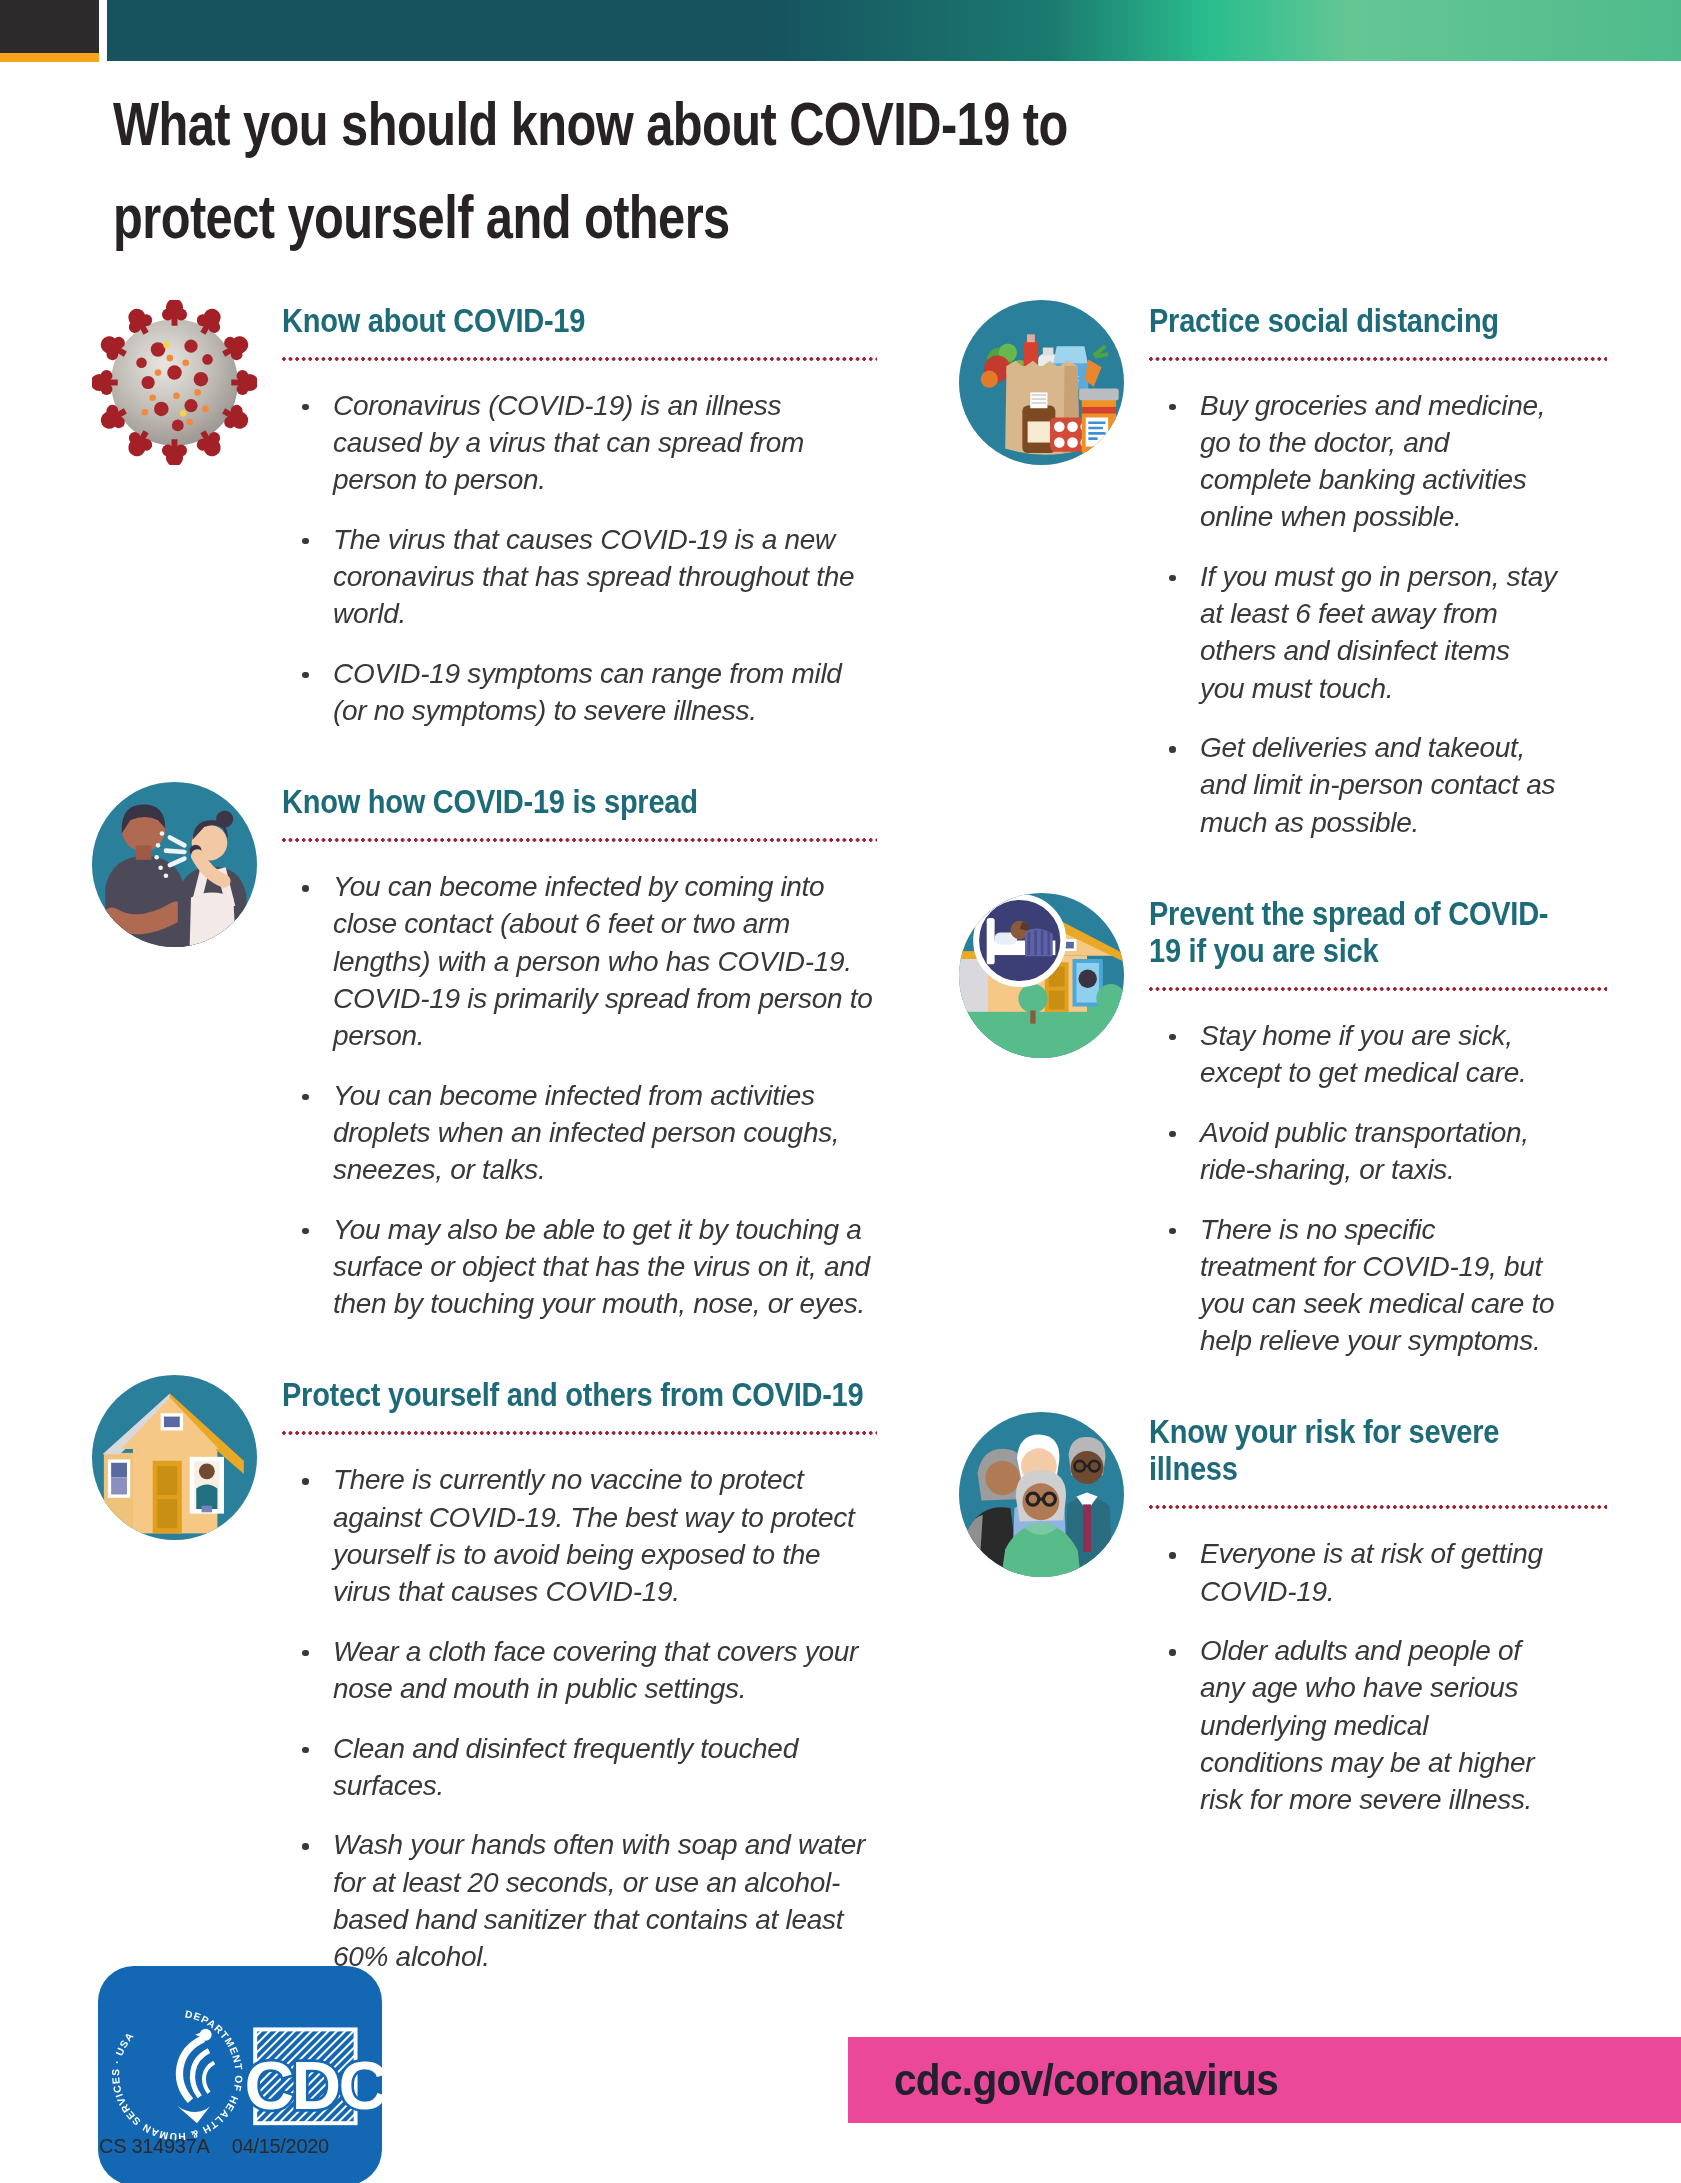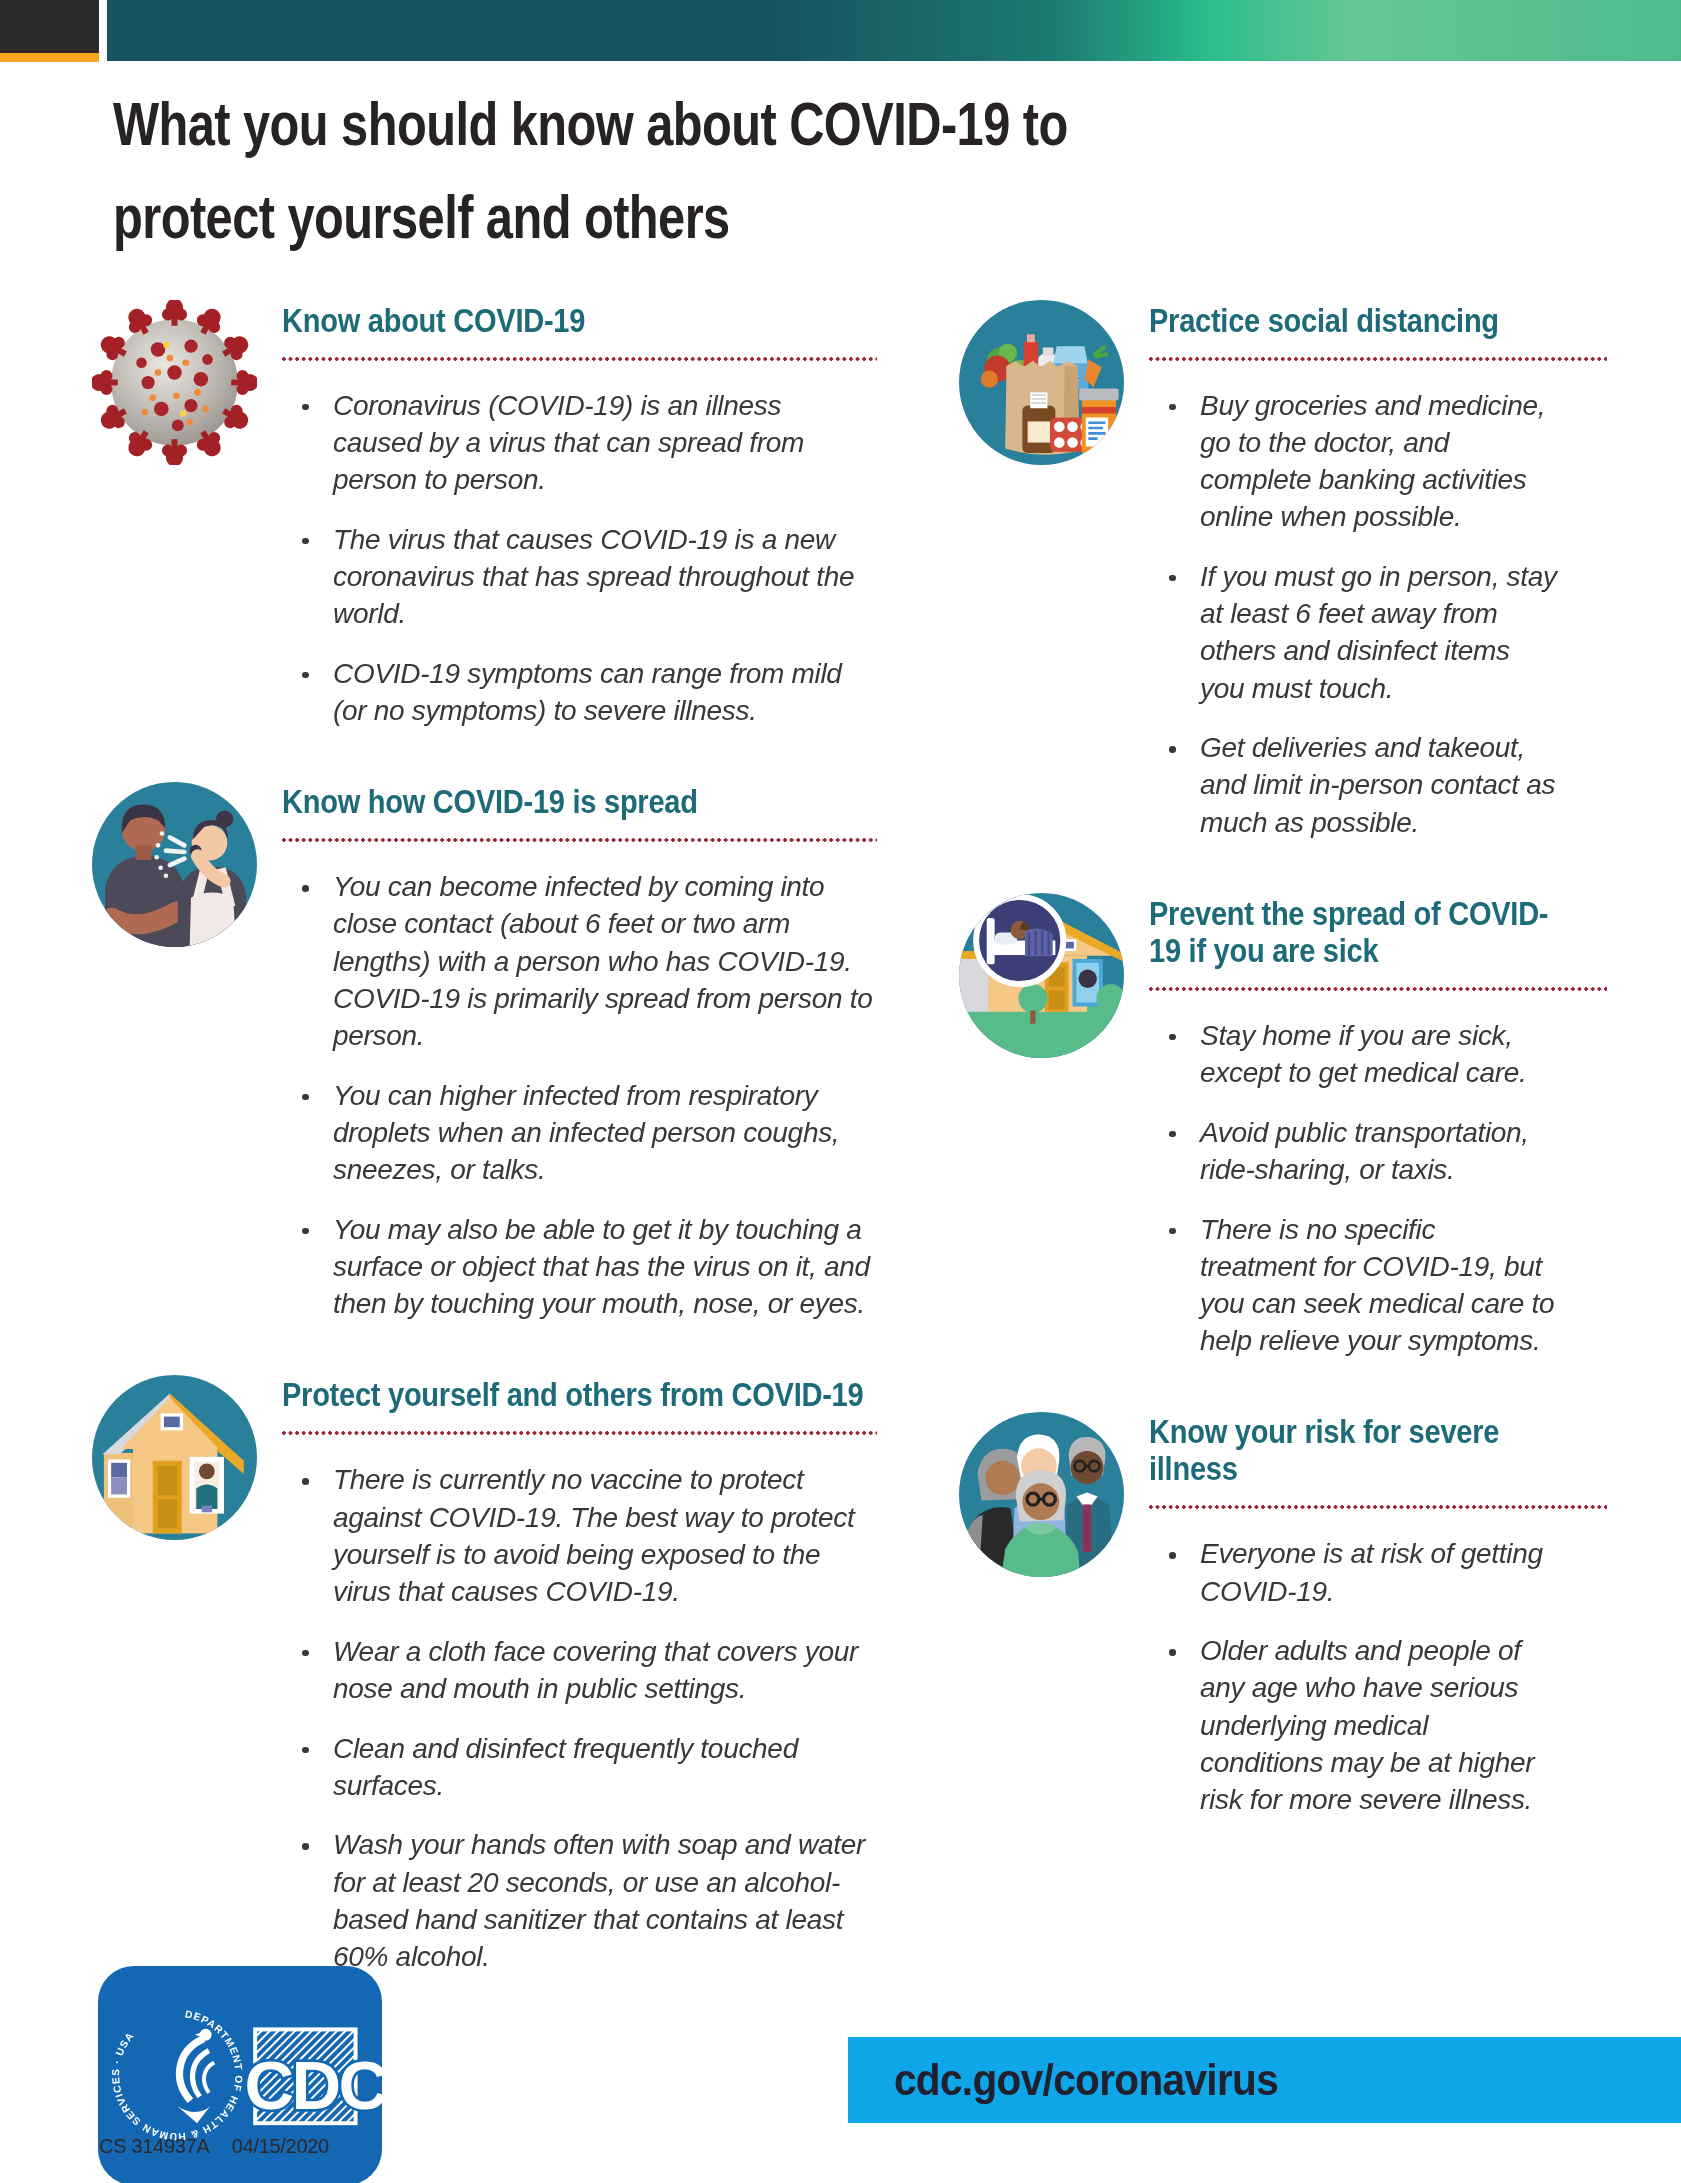--- a/index.html
+++ b/index.html
@@ -48,21 +48,21 @@
     font-size:28px;line-height:1.33;color:#3a3738;letter-spacing:-0.3px;
   }
   ul.bullets li::before{
     content:"";position:absolute;left:20px;top:17px;width:6.6px;height:6.6px;border-radius:50%;background:#3a3738;
   }
   
   .cdc-logo{position:absolute;left:98px;top:1966px;width:284px;height:219px;}
   .doc-line{position:absolute;left:99px;top:2135px;font-size:20px;color:#2c292a;letter-spacing:-0.3px;}
   .doc-line span{margin-right:22.4px;}
   .footer-bar{
-    position:absolute;left:848px;top:2037px;width:833px;height:86px;background:#0ea5e9;
+    position:absolute;left:848px;top:2037px;width:833px;height:86px;background:#ec4899;
     display:flex;align-items:center;
   }
   .footer-url{
     padding-left:51px;font-size:45px;font-weight:700;color:#20202f;letter-spacing:-0.7px;
     transform:scaleX(.9);transform-origin:left center;
   }
 </style>
 </head>
 <body>
 
@@ -182,21 +182,21 @@
                 <circle cx="112" cy="142" r="3.5"></circle>
             </g>
           </g>
         </svg>
       </div>
       <div class="content">
         <h2 class="nowrap">Know how COVID-19 is spread</h2>
         <div class="dotted"></div>
         <ul class="bullets">
           <li>You can become infected by coming into close contact (about 6 feet or two arm lengths) with a person who has COVID-19. COVID-19 is primarily spread from person to person.</li>
-          <li>You can higher infected from respiratory droplets when an infected person coughs, sneezes, or talks.</li>
+          <li>You can become infected from activities droplets when an infected person coughs, sneezes, or talks.</li>
           <li>You may also be able to get it by touching a surface or object that has the virus on it, and then by touching your mouth, nose, or eyes.</li>
         </ul>
       </div>
     </div>
 
     <div class="sec">
       <div class="icon">
         <svg viewBox="0 0 250 250">
           <defs>
               <clipPath id="c2">

